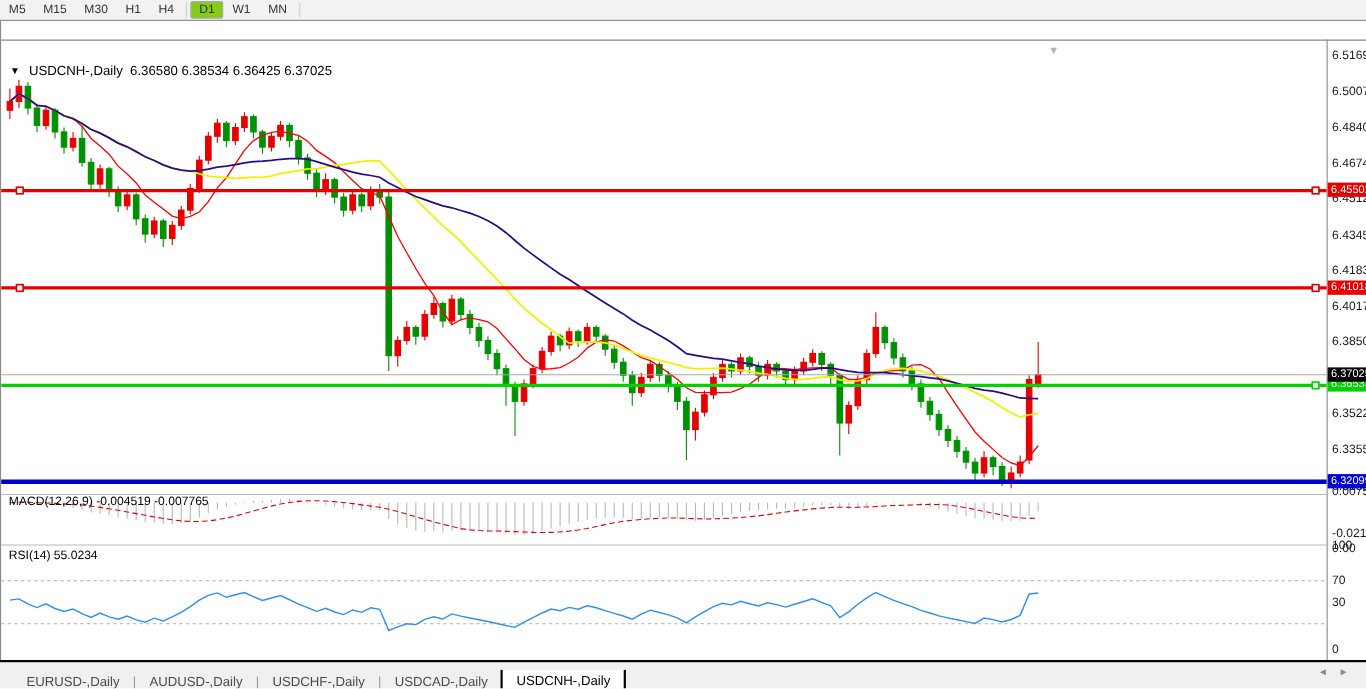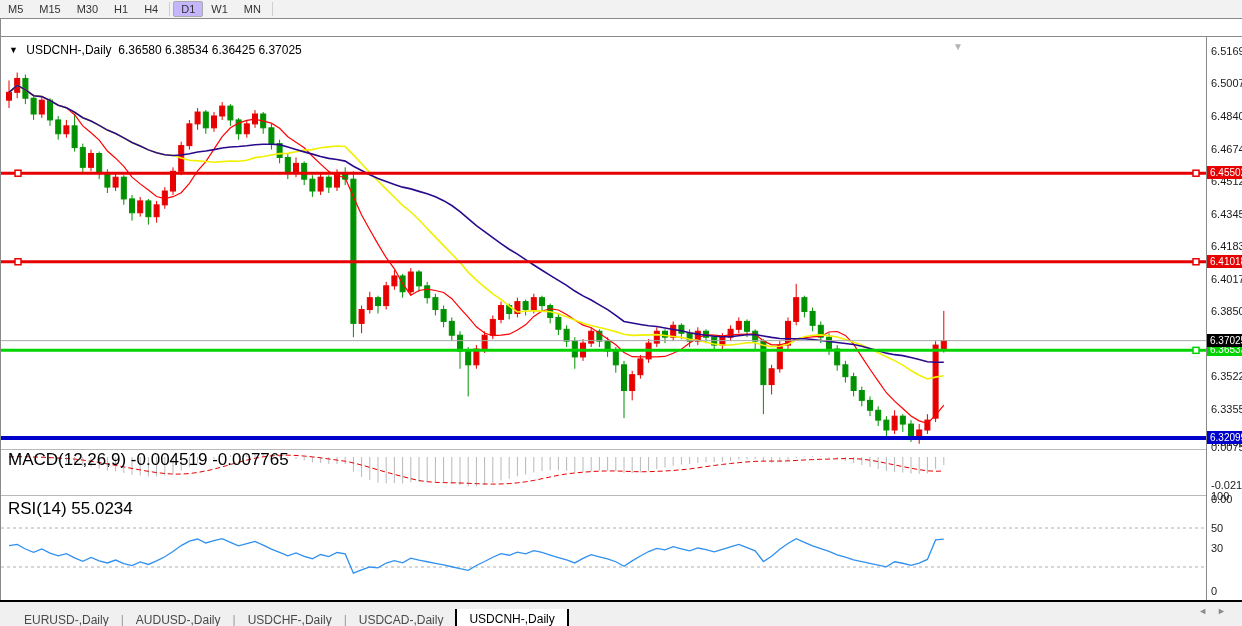--- a/index.html
+++ b/index.html
@@ -1,31 +1,31 @@
 <!DOCTYPE html>
 <html><head>
 <meta charset="utf-8">
 <style>
   html,body{margin:0;padding:0;background:#fff;}
   #app{position:relative;width:1242px;height:626px;font-family:"Liberation Sans",sans-serif;overflow:hidden;background:#fff;}
   
   #toolbar{position:absolute;left:0;top:0;width:1242px;height:18px;background:#f2f2f2;display:flex;align-items:center;border-bottom:1px solid #8a8a8a;z-index:6;}
   .tf-btn{font-size:11px;color:#333;padding:1px 8px;cursor:default;line-height:14px;}
-  .tf-btn.active{background:#c4b5fd;border:1px solid #aaa;border-radius:2px;padding:0 7px;}
+  .tf-btn.active{background:#84cc16;border:1px solid #aaa;border-radius:2px;padding:0 7px;}
   .tb-sep{width:1px;height:14px;background:#cfcfcf;margin:0 3px;}
   
   #chartArea{position:absolute;left:0;top:18px;width:1242px;height:582px;background:#fff;border-left:1px solid #8a8a8a;box-sizing:border-box;}
   #chart-svg{position:absolute;left:0;top:0;z-index:1;}
-  .ttl{position:absolute;left:8px;top:25px;z-index:3;font-size:12px;color:#000;white-space:nowrap;}
+  .ttl{position:absolute;left:8px;top:39px;z-index:3;font-size:12px;color:#000;white-space:nowrap;}
   .ttl .tri{display:inline-block;font-size:9px;color:#000;margin-right:5px;transform:translateY(-1px);}
   .axis-label{position:absolute;left:1210px;font-size:11px;color:#1a1a1a;z-index:2;white-space:nowrap;}
   .macd-axis,.rsi-axis{position:absolute;left:1210px;font-size:11px;color:#1a1a1a;z-index:2;white-space:nowrap;}
   .badge{position:absolute;left:1206px;height:13px;line-height:13px;font-size:10px;color:#fff;padding:0 3px;z-index:4;min-width:36px;}
   .date-label{position:absolute;top:584px;font-size:11px;color:#111;z-index:2;white-space:nowrap;}
-  .ind-label{position:absolute;font-size:17px;color:#000;z-index:3;white-space:nowrap;}
+  .ind-label{position:absolute;font-size:11px;color:#000;z-index:3;white-space:nowrap;}
   #shiftTri{position:absolute;left:952px;top:23px;font-size:10px;color:#b4b4b4;z-index:3;}
   
   #tabbar{position:absolute;left:0;top:600px;width:1242px;height:38px;background:#f0f0f0;border-top:2px solid #000;box-sizing:border-box;display:flex;align-items:center;padding-left:12px;z-index:6;}
   .tab{font-size:12px;color:#4a4a4a;padding:2px 12px;white-space:nowrap;cursor:default;}
   .tab.active{background:#fff;border:2px solid #000;border-top:none;color:#000;margin-top:-2px;padding:3px 12px 2px 12px;z-index:7;}
   .tab-sep{color:#999;font-size:12px;}
   #tabArrows{position:absolute;right:6px;top:606px;z-index:7;font-size:9px;color:#8a8a8a;letter-spacing:10px;}
 </style>
 </head>
 <body>
@@ -445,21 +445,21 @@
         <div class="axis-label" style="top: 418.05px;">6.31890</div>
         <div class="badge" style="top: 148.213px; background: rgb(230, 0, 0);">6.45502</div>
         <div class="badge" style="top: 236.772px; background: rgb(230, 0, 0);">6.41018</div>
         <div class="badge" style="top: 325.351px; background: rgb(0, 211, 0);">6.36533</div>
         <div class="badge" style="top: 412.922px; background: rgb(0, 0, 204);">6.32099</div>
         <div class="badge" style="top: 315.634px; background: rgb(0, 0, 0);">6.37025</div>
         <div class="macd-axis" style="top: 423.125px;">0.007596</div>
         <div class="macd-axis" style="top: 433px; margin-top: 42px;">0.00</div>
         <div class="macd-axis" style="top: 461.132px;">-0.02164</div>
         <div class="rsi-axis" style="top: 472px;">100</div>
-        <div class="rsi-axis" style="top: 504px;">50</div>
+        <div class="rsi-axis" style="top: 504px;">70</div>
         <div class="rsi-axis" style="top: 524px;">30</div>
         <div class="rsi-axis" style="top: 567px;">0</div>
       </div>
     <div id="timeAxis">
         <div class="date-label" style="left: 3px;">18 Aug 2021</div>
         <div class="date-label" style="left: 75px;">30 Aug 2021</div>
         <div class="date-label" style="left: 138px;">9 Sep 2021</div>
         <div class="date-label" style="left: 197px;">21 Sep 2021</div>
         <div class="date-label" style="left: 258px;">1 Oct 2021</div>
         <div class="date-label" style="left: 328px;">13 Oct 2021</div>

